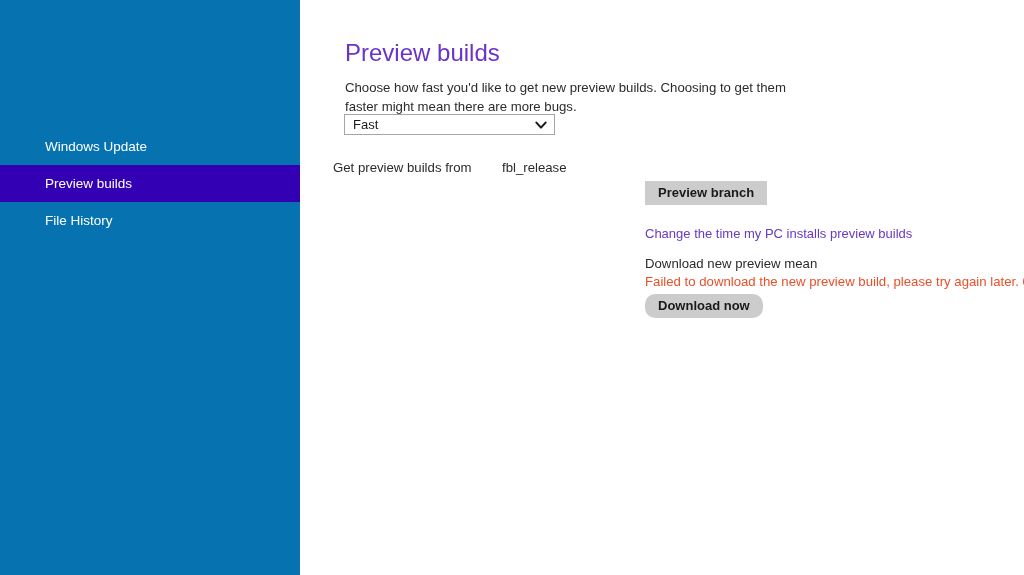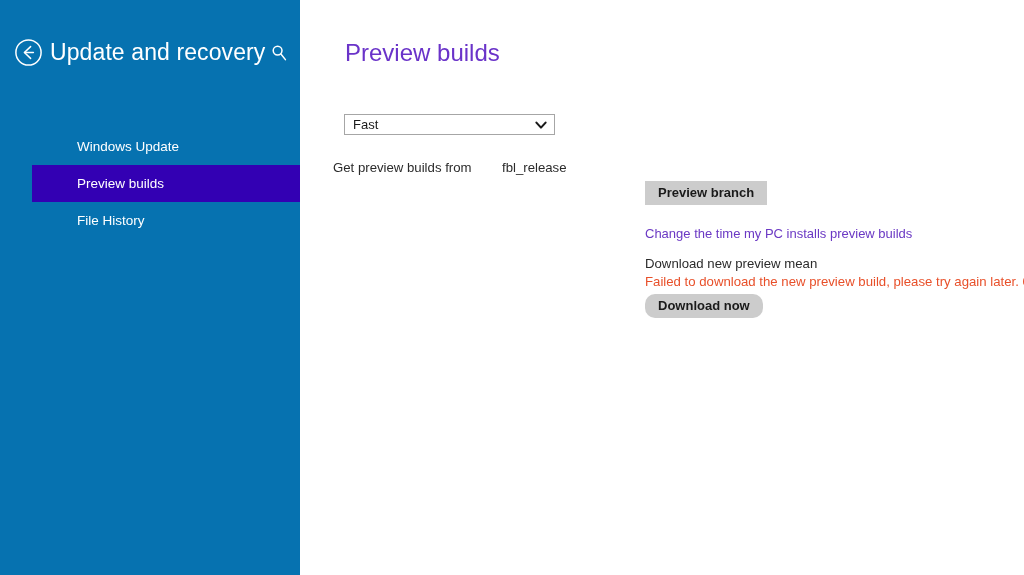--- a/index.html
+++ b/index.html
@@ -67,21 +67,20 @@
   }
   .search-button svg {
     display: block;
   }
 
   .nav-list {
     position: absolute;
     left: 0;
     top: 128px;
     width: 300px;
-    margin-left: 32px;
   }
   .nav-item {
     position: relative;
     width: 300px;
     height: 37px;
     display: flex;
     align-items: center;
     background: transparent;
   }
   .nav-item .nav-label {
@@ -223,40 +222,20 @@
     white-space: nowrap;
   }
 </style>
 </head>
 <body>
 
 <div class="screen">
 
   <div class="sidebar">
 
-    <div class="sidebar-header">
-
-      <div class="back-button">
-        <svg width="29" height="29" viewBox="0 0 29 29" aria-hidden="true">
-          <circle cx="14.5" cy="14.5" r="12.6" fill="none" stroke="#ffffff" stroke-width="1.5"></circle>
-          <path d="M16.6 8.6 L10.4 14.5 L16.6 20.4" fill="none" stroke="#ffffff" stroke-width="1.5" stroke-linecap="round" stroke-linejoin="round"></path>
-          <path d="M10.6 14.5 L19.4 14.5" fill="none" stroke="#ffffff" stroke-width="1.5" stroke-linecap="round"></path>
-        </svg>
-      </div>
-
-      <div class="header-title">Update and recovery</div>
-
-      <div class="search-button">
-        <svg width="22" height="22" viewBox="0 0 22 22" aria-hidden="true">
-          <circle cx="9.6" cy="8.6" r="4.4" fill="none" stroke="#ffffff" stroke-width="1.5"></circle>
-          <path d="M12.9 12.0 L17.4 17.6" fill="none" stroke="#ffffff" stroke-width="1.5" stroke-linecap="round"></path>
-        </svg>
-      </div>
-
-    </div>
 
     <div class="nav-list">
 
       <div class="nav-item">
         <span class="nav-label">Windows Update</span>
       </div>
 
       <div class="nav-item selected">
         <span class="nav-label">Preview builds</span>
       </div>
@@ -266,20 +245,21 @@
       </div>
 
 
     </div>
   </div>
 
   <div class="content">
 
     <div class="page-title">Preview builds</div>
 
+    <div class="description">Choose how fast you'd like to get new preview builds. Choosing to get them faster might mean there are more bugs.</div>
 
     <div class="speed-select">
       <span class="sel-value">Fast</span>
       <span class="chevron">
         <svg width="14" height="14" viewBox="0 0 14 14" aria-hidden="true">
           <path d="M2.4 4.6 L7 9.6 L11.6 4.6" fill="none" stroke="#1a1a1a" stroke-width="2.1" stroke-linecap="round" stroke-linejoin="round"></path>
         </svg>
       </span>
     </div>
 

